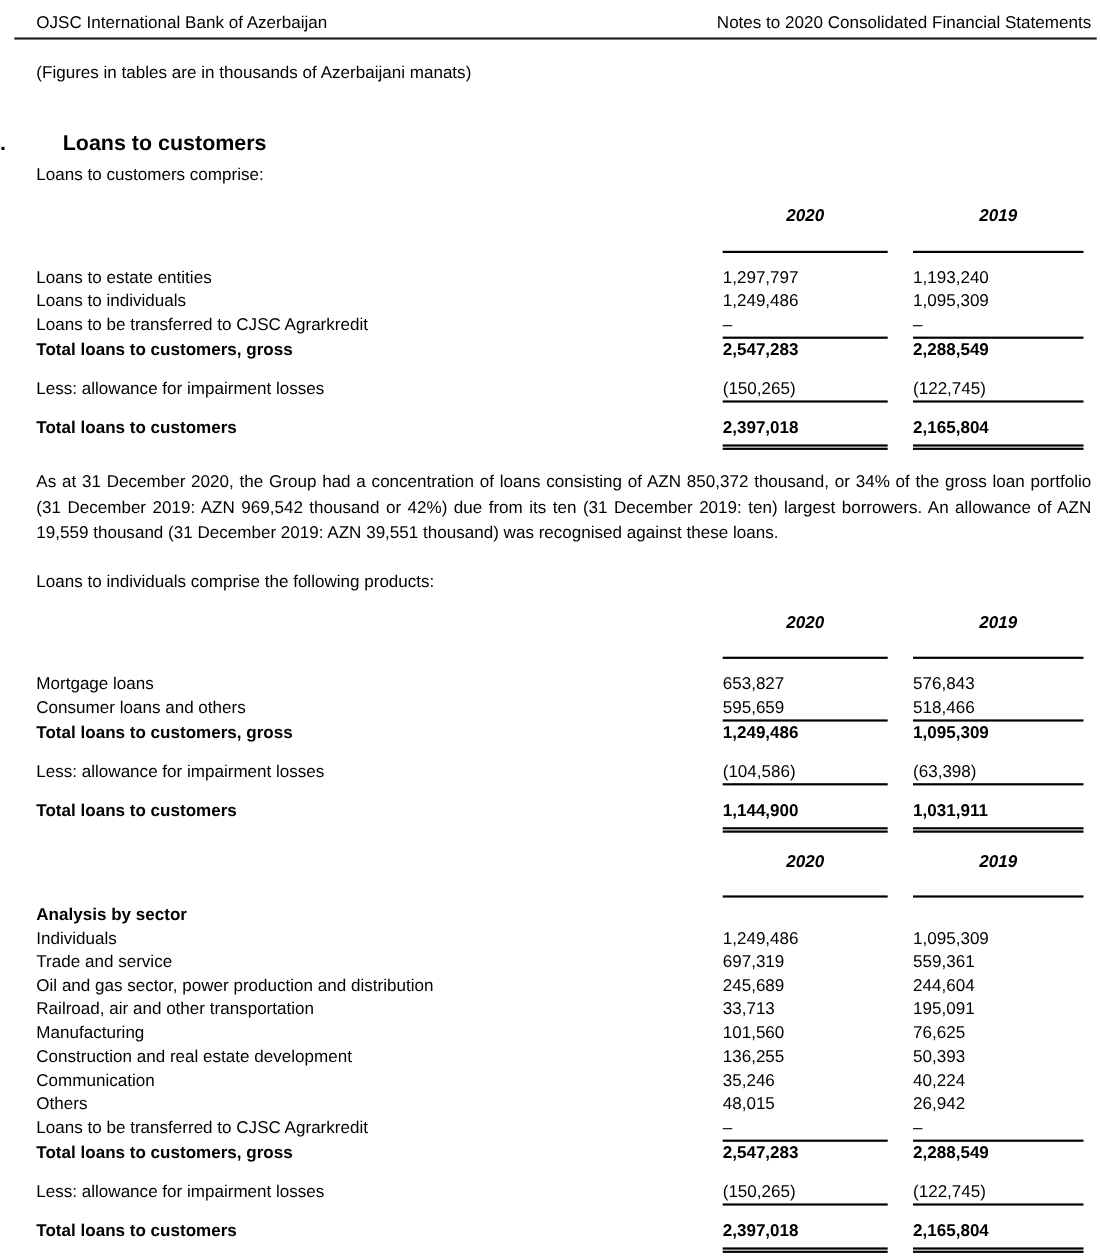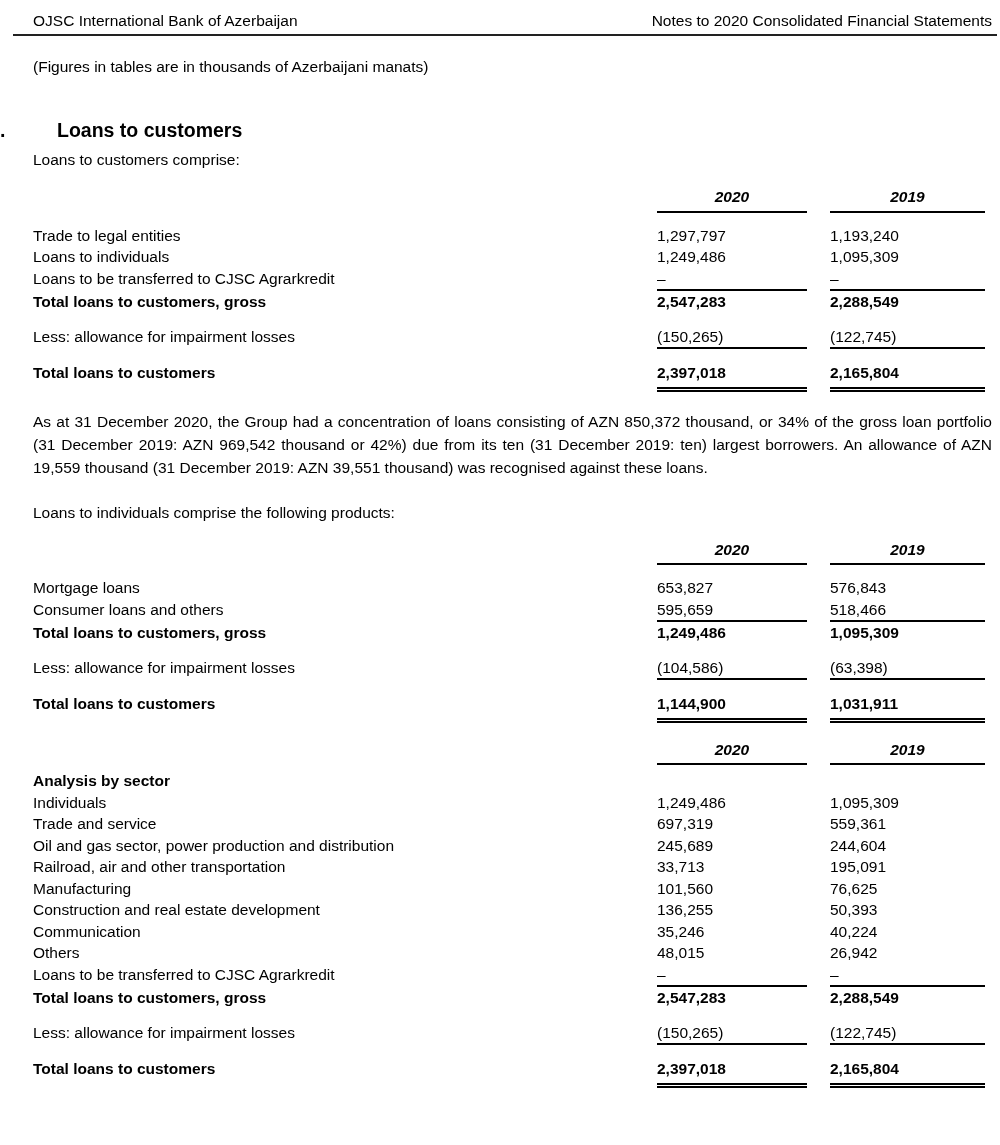--- a/index.html
+++ b/index.html
@@ -82,21 +82,21 @@
   .lbl { text-align: left; }
   .num {
     padding-right: 20px;
   }
   .thead .num {
     text-align: center;
     padding-right: 0;
     font-weight: bold;
     font-style: italic;
     border-bottom: 2px solid #000;
-    padding-bottom: 3px;
+    padding-bottom: 20px;
   }
   .thead { margin-bottom: 12px; }
   .thead-snug { margin-bottom: 5px; }
   .bold { font-weight: bold; }
   .rule-below .num { border-bottom: 2px solid #000; }
   .dbl .num {
     border-bottom: 5px double #000;
     padding-bottom: 3px;
   }
   .tight .num { padding-right: 8px; }
@@ -122,21 +122,21 @@
 
   <div class="lead">Loans to customers comprise:</div>
 
   <div class="fin-table">
     <div class="trow thead">
       <div class="lbl"></div>
       <div class="num">2020</div>
       <div class="num">2019</div>
     </div>
     <div class="trow">
-      <div class="lbl">Trade to legal entities</div>
+      <div class="lbl">Loans to estate entities</div>
       <div class="num">1,297,797</div>
       <div class="num">1,193,240</div>
     </div>
     <div class="trow">
       <div class="lbl">Loans to individuals</div>
       <div class="num">1,249,486</div>
       <div class="num">1,095,309</div>
     </div>
     <div class="trow rule-below">
       <div class="lbl">Loans to be transferred to CJSC Agrarkredit</div>

